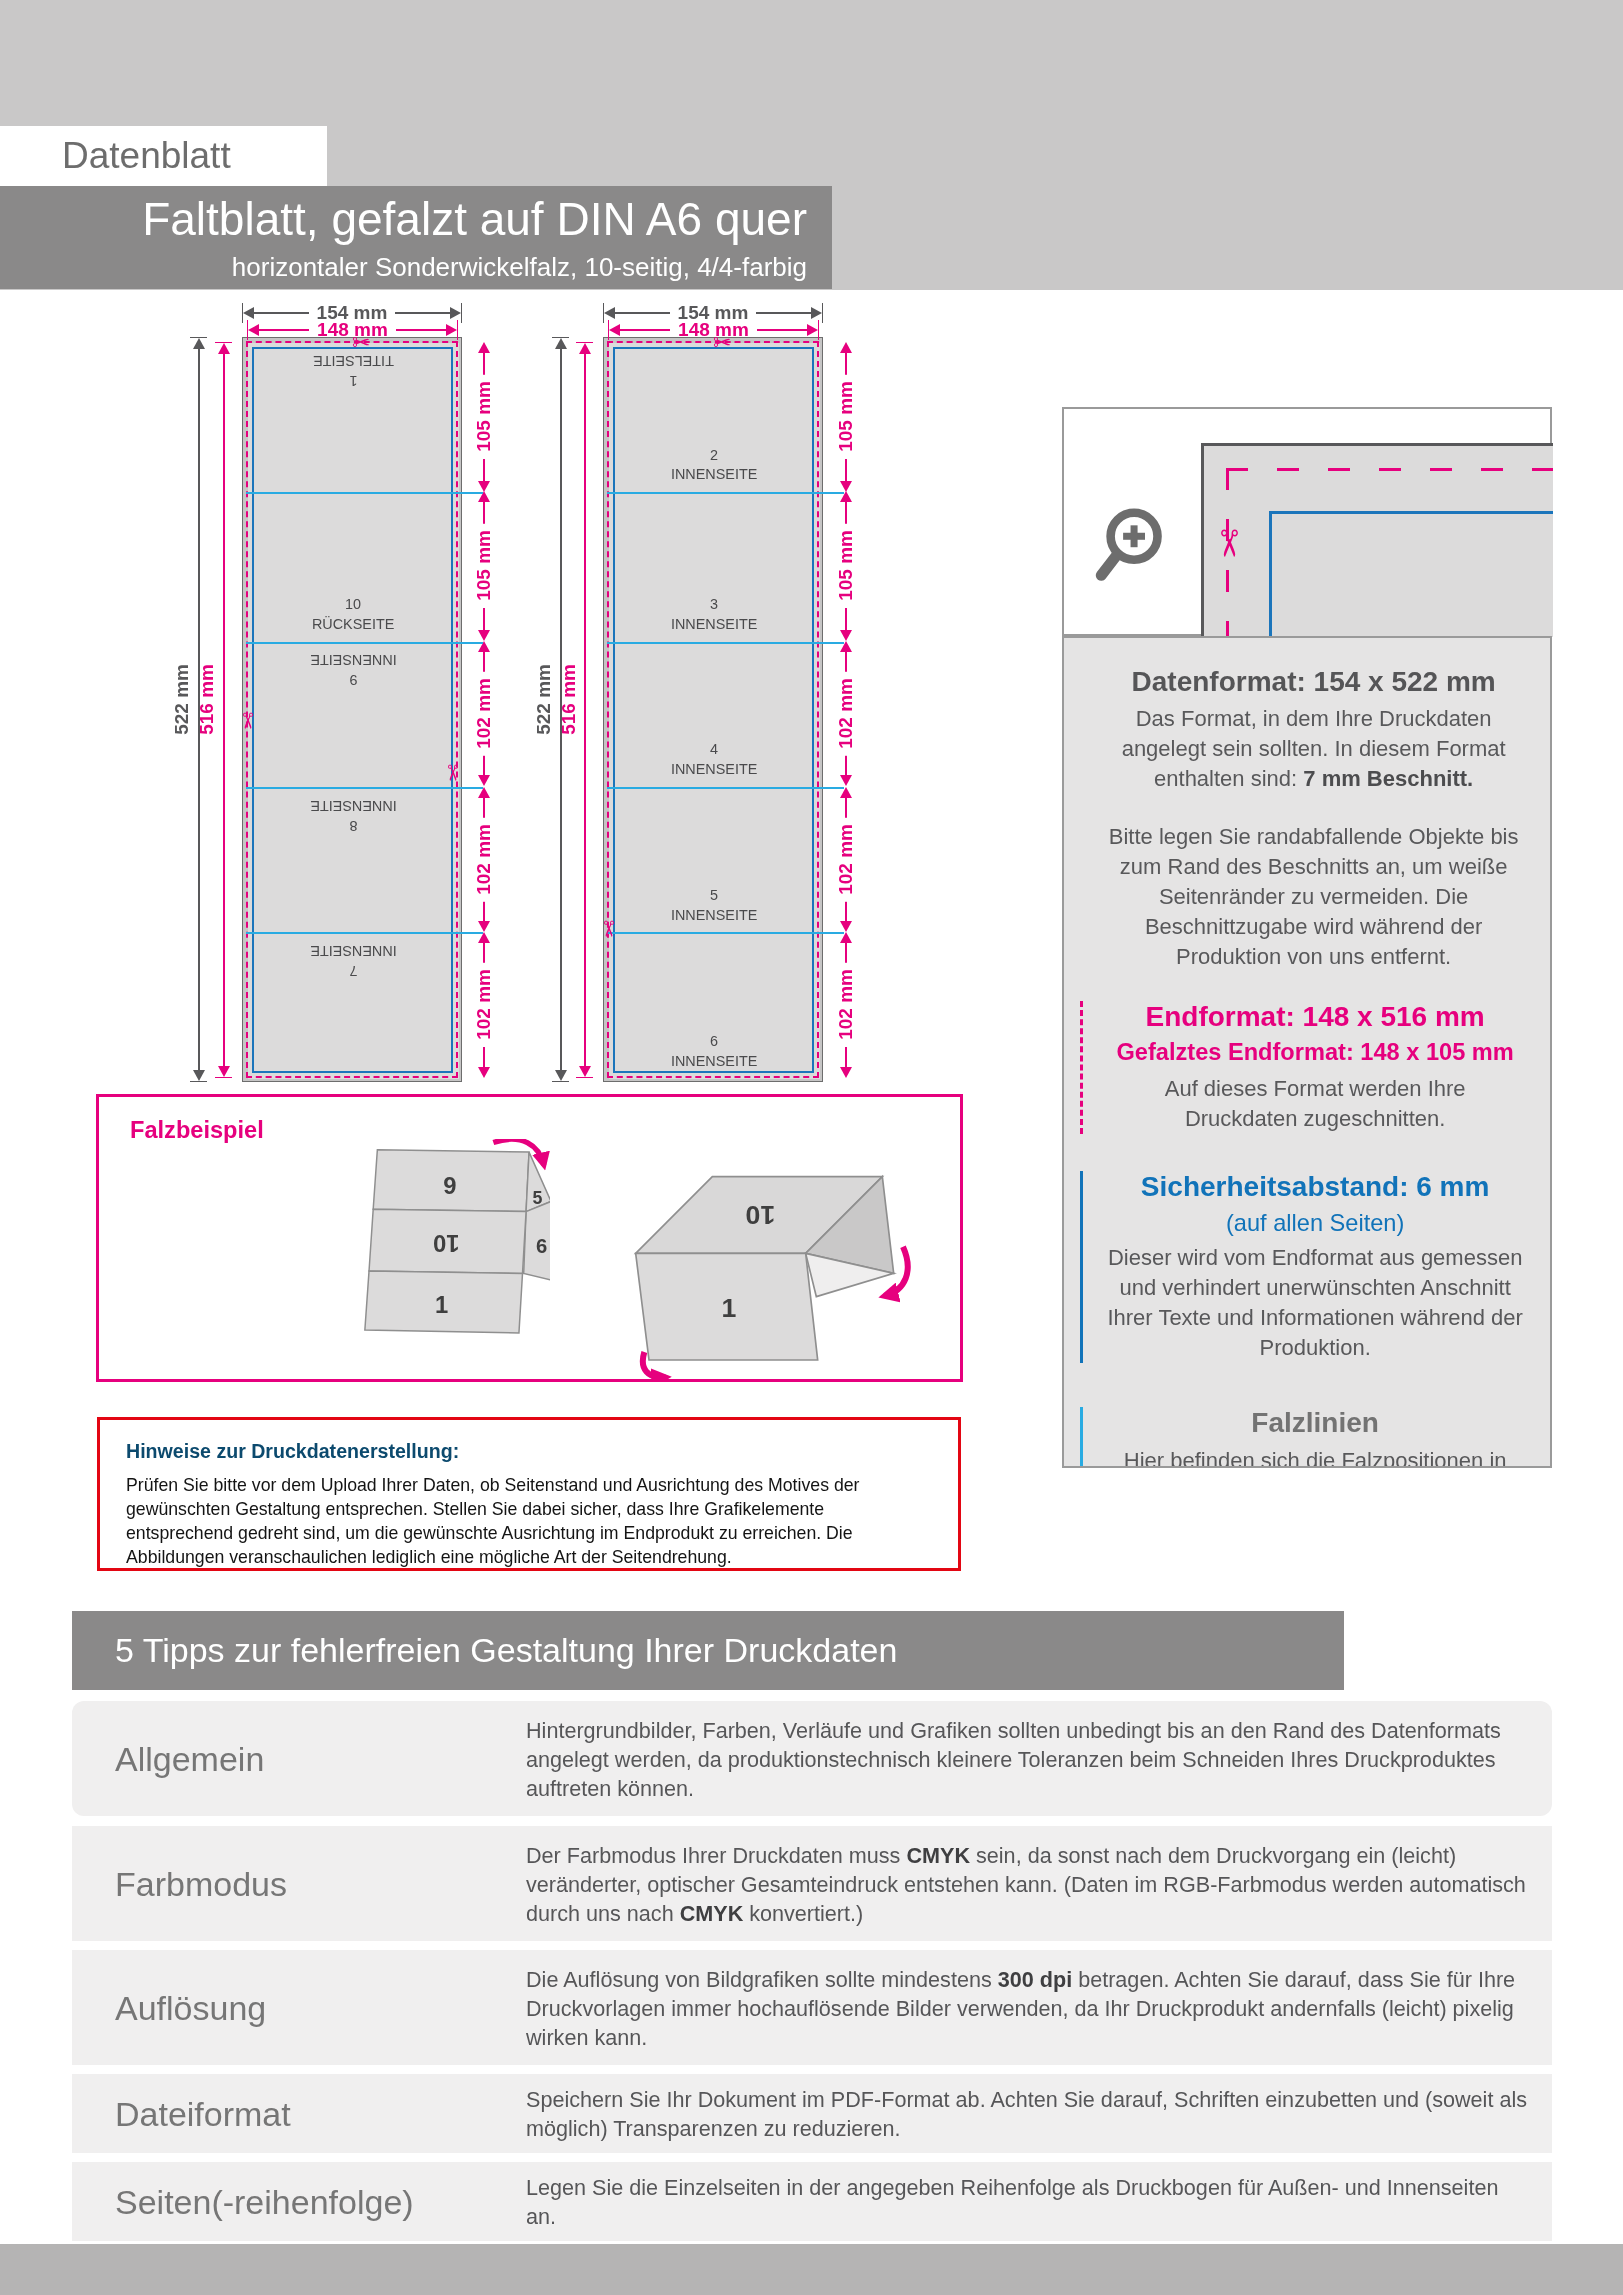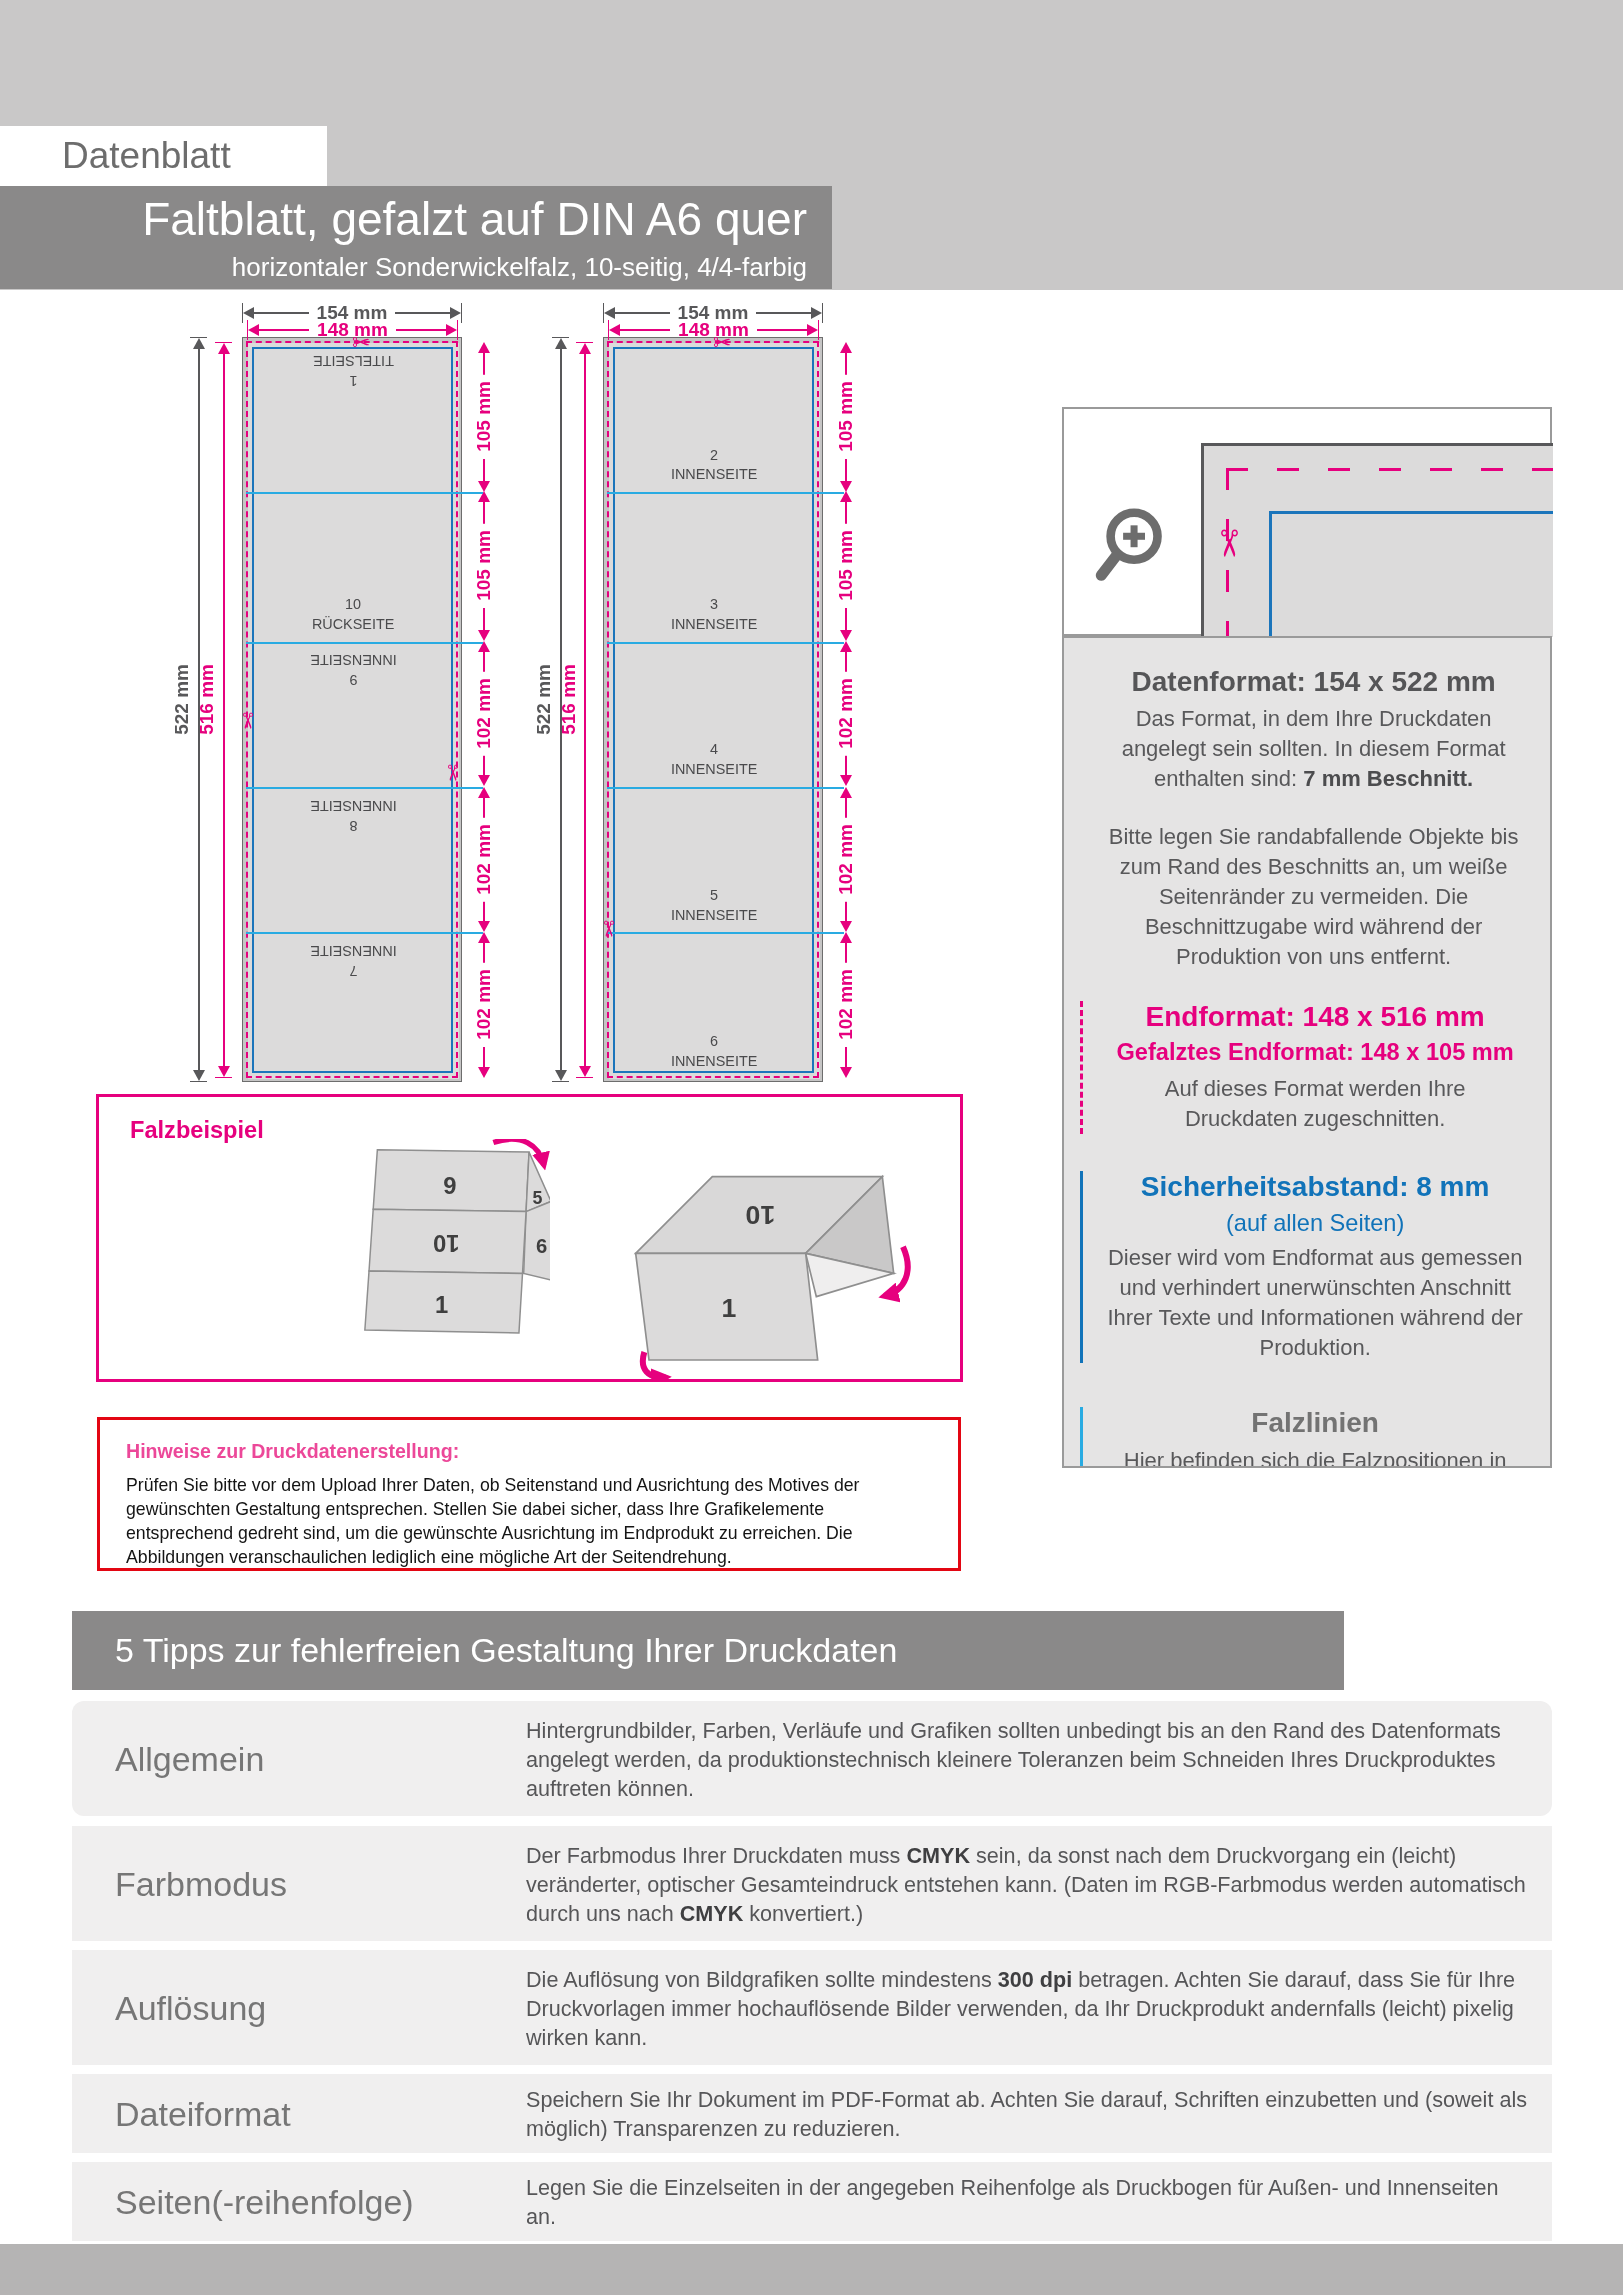--- a/index.html
+++ b/index.html
@@ -45,21 +45,21 @@
   .seg .ln{flex:1;width:2px;background:currentColor;}
   .seg .lb{writing-mode:vertical-rl;transform:rotate(180deg);font-size:19px;font-weight:700;
            background:#fff;padding:6.5px 0;white-space:nowrap;}
   
   .falz{position:absolute;left:96px;top:1094px;width:867px;height:288px;border:3.9px solid #e6007e;
         box-sizing:border-box;background:#fff;}
   .falz-title{position:absolute;left:31px;top:19.6px;font-size:23.6px;font-weight:700;color:#e6007e;}
   
   .hin{position:absolute;left:97px;top:1417px;width:864px;height:154px;border:3.3px solid #e30613;
        box-sizing:border-box;background:#fff;padding:19.6px 26px;}
-  .hin-t{font-size:19.6px;font-weight:700;color:#ec4899;margin-bottom:10.5px;}
+  .hin-t{font-size:19.6px;font-weight:700;color:#0c4a6e;margin-bottom:10.5px;}
   .hin-b{font-size:17.7px;line-height:24px;color:#141414;width:772px;}
   
   .side-top{position:absolute;left:1062px;top:407px;width:490px;height:229px;background:#fff;
             border:2px solid #9a9a9a;box-sizing:border-box;}
   .corner-illo{position:absolute;left:137px;top:34px;width:349px;height:191px;background:#dcdbdb;
                border-top:3.9px solid #58585a;border-left:3.9px solid #58585a;overflow:hidden;}
   .ci-dash-h{position:absolute;left:22px;top:22px;right:0;height:3.3px;
              background:repeating-linear-gradient(90deg,#e6007e 0 22px,transparent 22px 51px);}
   .ci-dash-v{position:absolute;left:22px;top:22px;bottom:0;width:3.3px;
              background:repeating-linear-gradient(180deg,#e6007e 0 22px,transparent 22px 51px);}
@@ -389,21 +389,21 @@
       <div class="it1">Datenformat: 154 x 522 mm</div>
       <div class="ibody"><span>Das Format, in dem Ihre Druckdaten angelegt sein sollten. In diesem Format enthalten sind: </span><b>7 mm Beschnitt.</b></div>
       <div class="ibody" style="margin-top:27.5px;">Bitte legen Sie randabfallende Objekte bis zum Rand des Beschnitts an, um weiße Seitenränder zu vermeiden. Die Beschnittzugabe wird während der Produktion von uns entfernt.</div>
     </div>
     <div class="iblock dash-mag" style="margin-bottom:37px;">
       <div class="it1 mag">Endformat: 148 x 516 mm</div>
       <div class="isub">Gefalztes Endformat: 148 x 105 mm</div>
       <div class="ibody">Auf dieses Format werden Ihre Druckdaten zugeschnitten.</div>
     </div>
     <div class="iblock sol-blue" style="margin-bottom:31px;">
-      <div class="it1 blu">Sicherheitsabstand: 8 mm</div>
+      <div class="it1 blu">Sicherheitsabstand: 6 mm</div>
       <div class="isub blu">(auf allen Seiten)</div>
       <div class="ibody">Dieser wird vom Endformat aus gemessen und verhindert unerwünschten Anschnitt Ihrer Texte und Informationen während der Produktion.</div>
     </div>
     <div class="iblock sol-cyan">
       <div class="it1 cyn">Falzlinien</div>
       <div class="ibody">Hier befinden sich die Falzpositionen in Ihrem Produkt.</div>
     </div>
   </div>
 
   <div class="tips-band">5 Tipps zur fehlerfreien Gestaltung Ihrer Druckdaten</div>

